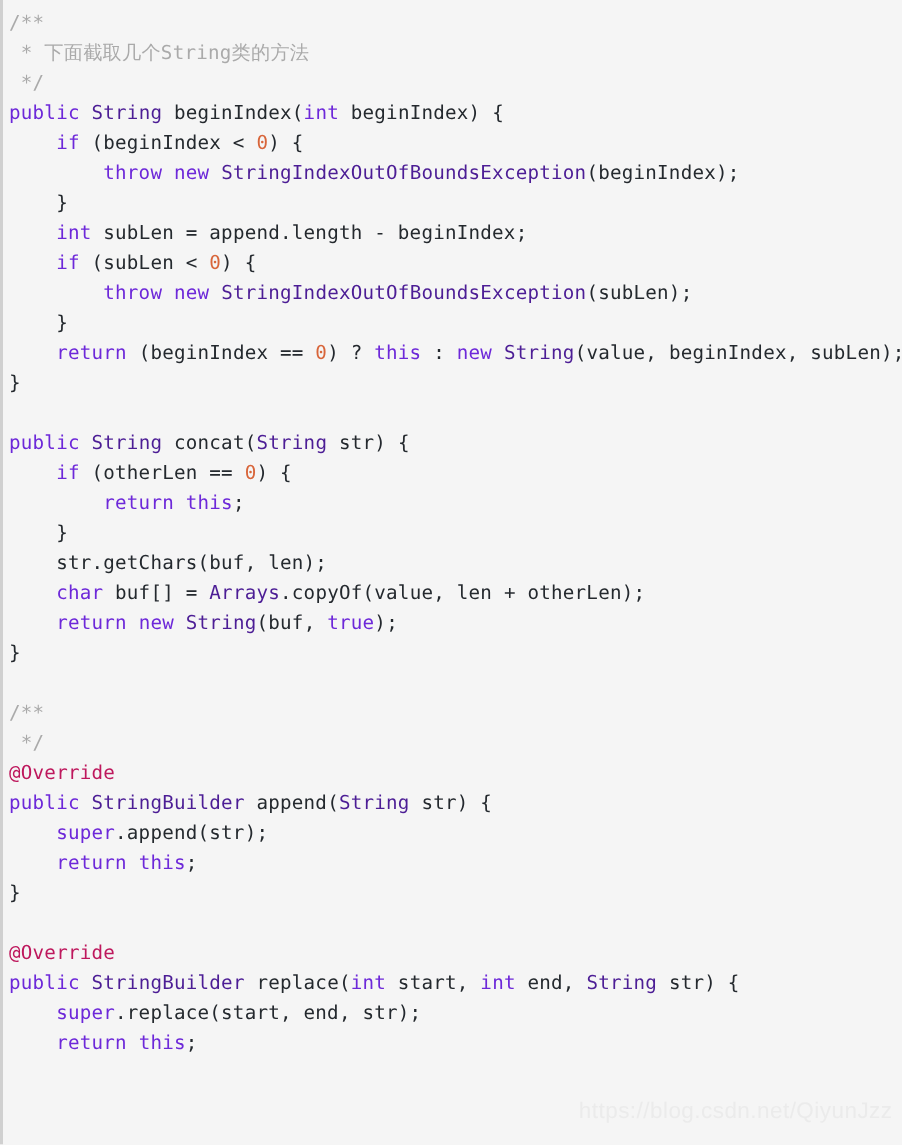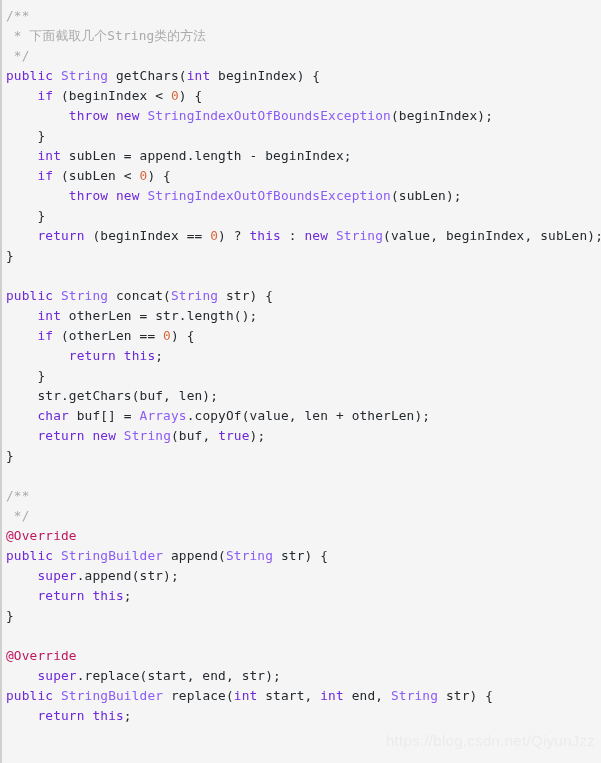--- a/index.html
+++ b/index.html
@@ -28,21 +28,21 @@
   .code-line {
     height: 20px;
     line-height: 20px;
     font-size: 12.8px;
     white-space: pre;
     padding-left: 4px;
     color: #24292e;
     letter-spacing: 0.15px;
   }
   .tok-kw      { color: #6d28d9; }
-  .tok-type    { color: #8b5cf6; }
+  .tok-type    { color: #4c1d95; }
   .tok-ann     { color: #be185d; }
   .tok-num     { color: #d8653a; }
   .tok-cmt     { color: #aaaaaa; }
   .tok-plain   { color: #24292e; }
   #watermark {
     position: absolute;
     right: 6px;
     bottom: 14px;
     font-family: "Liberation Sans", sans-serif;
     font-size: 15px;
@@ -53,49 +53,48 @@
   }
 </style>
 </head>
 <body>
 
 <div id="code-block">
   <div id="code-lines">
       <div class="code-line"><span class="tok-cmt">/**</span></div>
       <div class="code-line"><span class="tok-cmt"> * 下面截取几个String类的方法</span></div>
       <div class="code-line"><span class="tok-cmt"> */</span></div>
-      <div class="code-line"><span class="tok-kw">public</span><span class="tok-plain"> </span><span class="tok-type">String</span><span class="tok-plain"> getChars(</span><span class="tok-kw">int</span><span class="tok-plain"> beginIndex) {</span></div>
+      <div class="code-line"><span class="tok-kw">public</span><span class="tok-plain"> </span><span class="tok-type">String</span><span class="tok-plain"> beginIndex(</span><span class="tok-kw">int</span><span class="tok-plain"> beginIndex) {</span></div>
       <div class="code-line"><span class="tok-plain">    </span><span class="tok-kw">if</span><span class="tok-plain"> (beginIndex &lt; </span><span class="tok-num">0</span><span class="tok-plain">) {</span></div>
       <div class="code-line"><span class="tok-plain">        </span><span class="tok-kw">throw</span><span class="tok-plain"> </span><span class="tok-kw">new</span><span class="tok-plain"> </span><span class="tok-type">StringIndexOutOfBoundsException</span><span class="tok-plain">(beginIndex);</span></div>
       <div class="code-line"><span class="tok-plain">    </span><span class="tok-plain">}</span></div>
       <div class="code-line"><span class="tok-plain">    </span><span class="tok-kw">int</span><span class="tok-plain"> subLen = append.length - beginIndex;</span></div>
       <div class="code-line"><span class="tok-plain">    </span><span class="tok-kw">if</span><span class="tok-plain"> (subLen &lt; </span><span class="tok-num">0</span><span class="tok-plain">) {</span></div>
       <div class="code-line"><span class="tok-plain">        </span><span class="tok-kw">throw</span><span class="tok-plain"> </span><span class="tok-kw">new</span><span class="tok-plain"> </span><span class="tok-type">StringIndexOutOfBoundsException</span><span class="tok-plain">(subLen);</span></div>
       <div class="code-line"><span class="tok-plain">    </span><span class="tok-plain">}</span></div>
       <div class="code-line"><span class="tok-plain">    </span><span class="tok-kw">return</span><span class="tok-plain"> (beginIndex == </span><span class="tok-num">0</span><span class="tok-plain">) ? </span><span class="tok-kw">this</span><span class="tok-plain"> : </span><span class="tok-kw">new</span><span class="tok-plain"> </span><span class="tok-type">String</span><span class="tok-plain">(value, beginIndex, subLen);</span></div>
       <div class="code-line"><span class="tok-plain">}</span></div>
       <div class="code-line">&nbsp;</div>
       <div class="code-line"><span class="tok-kw">public</span><span class="tok-plain"> </span><span class="tok-type">String</span><span class="tok-plain"> concat(</span><span class="tok-type">String</span><span class="tok-plain"> str) {</span></div>
-      <div class="code-line"><span class="tok-plain">    </span><span class="tok-kw">int</span><span class="tok-plain"> otherLen = str.length();</span></div>
       <div class="code-line"><span class="tok-plain">    </span><span class="tok-kw">if</span><span class="tok-plain"> (otherLen == </span><span class="tok-num">0</span><span class="tok-plain">) {</span></div>
       <div class="code-line"><span class="tok-plain">        </span><span class="tok-kw">return</span><span class="tok-plain"> </span><span class="tok-kw">this</span><span class="tok-plain">;</span></div>
       <div class="code-line"><span class="tok-plain">    </span><span class="tok-plain">}</span></div>
       <div class="code-line"><span class="tok-plain">    </span><span class="tok-plain">str.getChars(buf, len);</span></div>
       <div class="code-line"><span class="tok-plain">    </span><span class="tok-kw">char</span><span class="tok-plain"> buf[] = </span><span class="tok-type">Arrays</span><span class="tok-plain">.copyOf(value, len + otherLen);</span></div>
       <div class="code-line"><span class="tok-plain">    </span><span class="tok-kw">return</span><span class="tok-plain"> </span><span class="tok-kw">new</span><span class="tok-plain"> </span><span class="tok-type">String</span><span class="tok-plain">(buf, </span><span class="tok-kw">true</span><span class="tok-plain">);</span></div>
       <div class="code-line"><span class="tok-plain">}</span></div>
       <div class="code-line">&nbsp;</div>
       <div class="code-line"><span class="tok-cmt">/**</span></div>
       <div class="code-line"><span class="tok-cmt"> */</span></div>
       <div class="code-line"><span class="tok-ann">@Override</span></div>
       <div class="code-line"><span class="tok-kw">public</span><span class="tok-plain"> </span><span class="tok-type">StringBuilder</span><span class="tok-plain"> append(</span><span class="tok-type">String</span><span class="tok-plain"> str) {</span></div>
       <div class="code-line"><span class="tok-plain">    </span><span class="tok-kw">super</span><span class="tok-plain">.append(str);</span></div>
       <div class="code-line"><span class="tok-plain">    </span><span class="tok-kw">return</span><span class="tok-plain"> </span><span class="tok-kw">this</span><span class="tok-plain">;</span></div>
       <div class="code-line"><span class="tok-plain">}</span></div>
       <div class="code-line">&nbsp;</div>
       <div class="code-line"><span class="tok-ann">@Override</span></div>
+      <div class="code-line"><span class="tok-kw">public</span><span class="tok-plain"> </span><span class="tok-type">StringBuilder</span><span class="tok-plain"> replace(</span><span class="tok-kw">int</span><span class="tok-plain"> start, </span><span class="tok-kw">int</span><span class="tok-plain"> end, </span><span class="tok-type">String</span><span class="tok-plain"> str) {</span></div>
       <div class="code-line"><span class="tok-plain">    </span><span class="tok-kw">super</span><span class="tok-plain">.replace(start, end, str);</span></div>
-      <div class="code-line"><span class="tok-kw">public</span><span class="tok-plain"> </span><span class="tok-type">StringBuilder</span><span class="tok-plain"> replace(</span><span class="tok-kw">int</span><span class="tok-plain"> start, </span><span class="tok-kw">int</span><span class="tok-plain"> end, </span><span class="tok-type">String</span><span class="tok-plain"> str) {</span></div>
       <div class="code-line"><span class="tok-plain">    </span><span class="tok-kw">return</span><span class="tok-plain"> </span><span class="tok-kw">this</span><span class="tok-plain">;</span></div>
     </div>
 </div>
 
 <div id="watermark">https://blog.csdn.net/QiyunJzz</div>
 
 </body></html>

